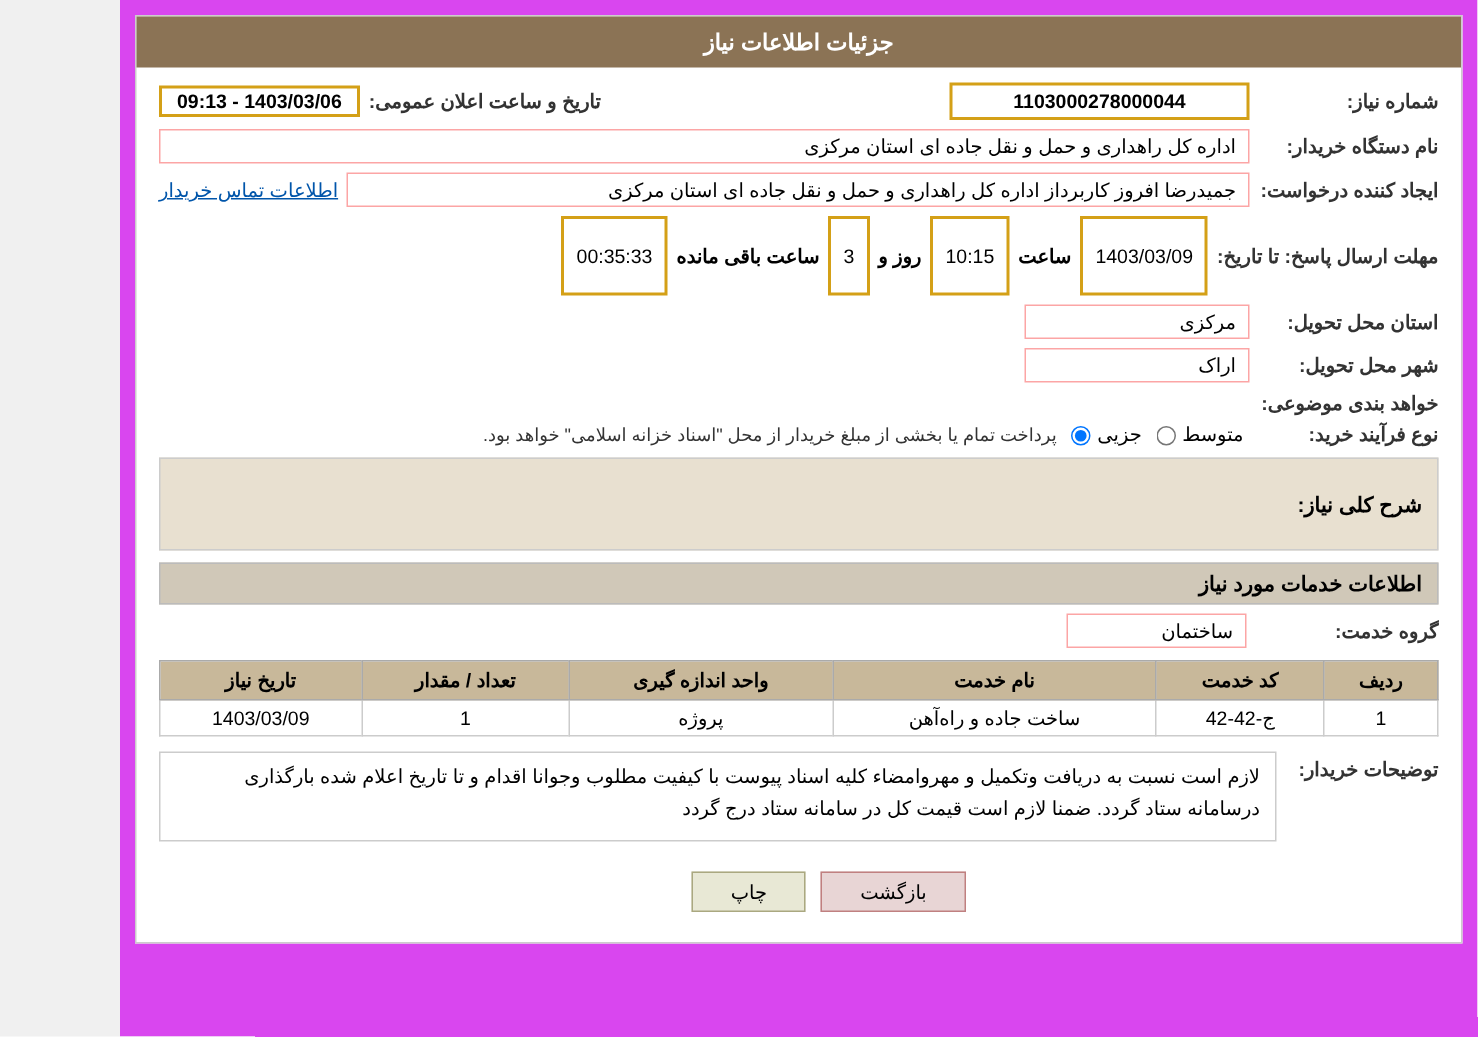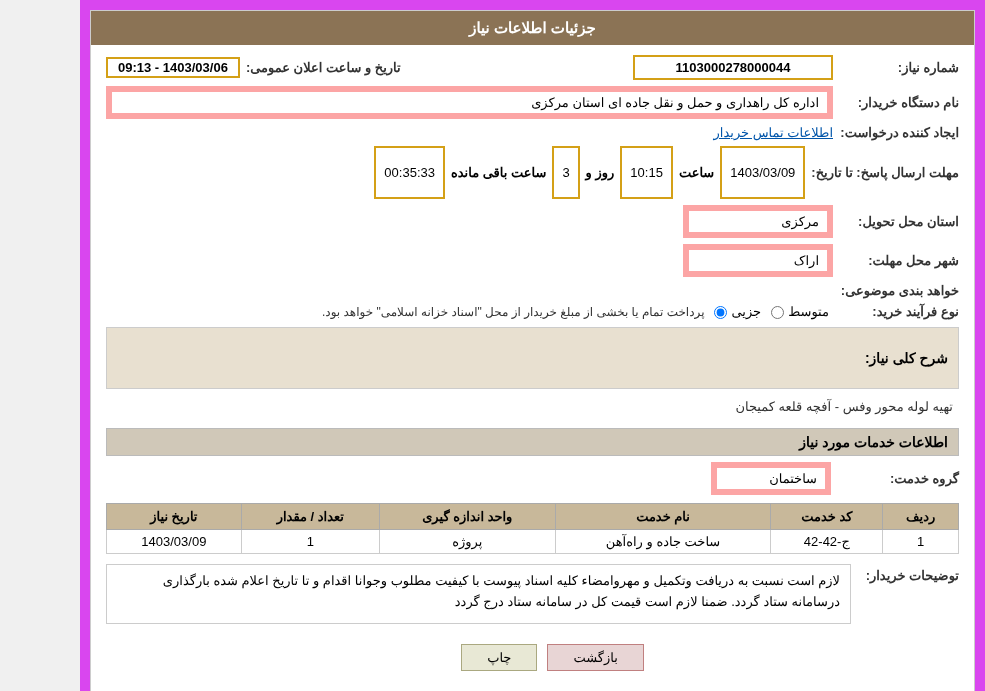--- a/index.html
+++ b/index.html
@@ -37,21 +37,21 @@
       gap: 6px;
     }
     .label {
       color: #333;
       font-weight: bold;
       white-space: nowrap;
       min-width: 120px;
       text-align: right;
     }
     .value-box {
-      border: 6px solid #fca5a5;
+      border: 1px solid #fca5a5;
       background: #fff;
       padding: 3px 8px;
       min-height: 22px;
       text-align: right;
     }
     .value-box-wide {
       flex: 1;
     }
     .info-number {
       border: 2px solid #d4a017;
@@ -235,41 +235,42 @@
         <div class="date-box">1403/03/06 - 09:13</div>
       </div>
 
       <div class="info-row">
         <span class="label">نام دستگاه خریدار:</span>
         <div class="value-box value-box-wide">اداره کل راهداری و حمل و نقل جاده ای استان مرکزی</div>
       </div>
 
       <div class="info-row">
         <span class="label">ایجاد کننده درخواست:</span>
+        <div class="value-box" style="flex:1">جمیدرضا  افروز  کاربرداز اداره کل راهداری و حمل و نقل جاده ای استان مرکزی</div>
         <span class="link-blue">اطلاعات تماس خریدار</span>
       </div>
 
       <div class="time-row">
         <span class="label">مهلت ارسال پاسخ: تا تاریخ:</span>
         <div class="time-val">1403/03/09</div>
         <span class="time-label">ساعت</span>
         <div class="time-val">10:15</div>
         <span class="time-label">روز و</span>
         <div class="time-val">3</div>
         <span class="time-label">ساعت باقی مانده</span>
         <div class="time-val" style="border-color:#d4a017; background:#fff;">00:35:33</div>
       </div>
 
       <div class="info-row">
         <span class="label">استان محل تحویل:</span>
         <div class="value-box" style="min-width:150px;">مرکزی</div>
       </div>
 
       <div class="info-row">
-        <span class="label">شهر محل مهلت:</span>
+        <span class="label">شهر محل تحویل:</span>
         <div class="value-box" style="min-width:150px;">اراک</div>
       </div>
 
       <div class="info-row">
         <span class="label">خواهد بندی موضوعی:</span>
       </div>
 
       <div class="process-row">
         <span class="label">نوع فرآیند خرید:</span>
         <div class="process-option">
@@ -278,24 +279,20 @@
         </div>
         <div class="process-option">
           <span>جزیی</span>
           <input type="radio" name="process" checked="" style="">
         </div>
         <span class="process-note">پرداخت تمام یا بخشی از مبلغ خریدار از محل "اسناد خزانه اسلامی" خواهد بود.</span>
       </div>
 
       <div class="section-header">
         <span>شرح کلی نیاز:</span>
-      </div>
-      <div style="margin-bottom:10px;">
-
-        <div style="text-align:right; padding: 4px 6px; color:#333; font-size:13px;">تهیه لوله محور وفس - آفچه قلعه کمیجان</div>
       </div>
 
       <div class="service-section-header">
         <span>اطلاعات خدمات مورد نیاز</span>
       </div>
 
       <div class="group-row">
         <span class="label">گروه خدمت:</span>
         <div class="value-box" style="min-width:120px;">ساختمان</div>
       </div>

